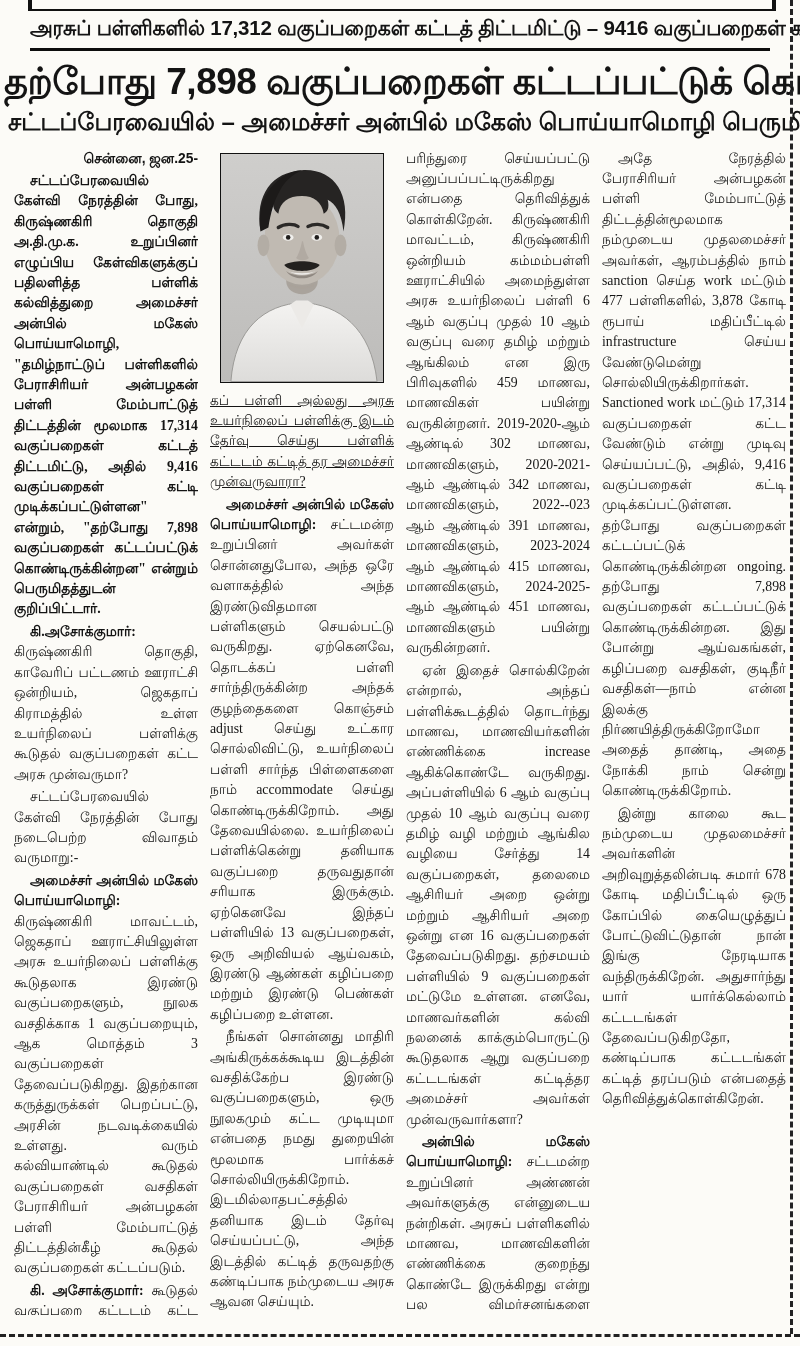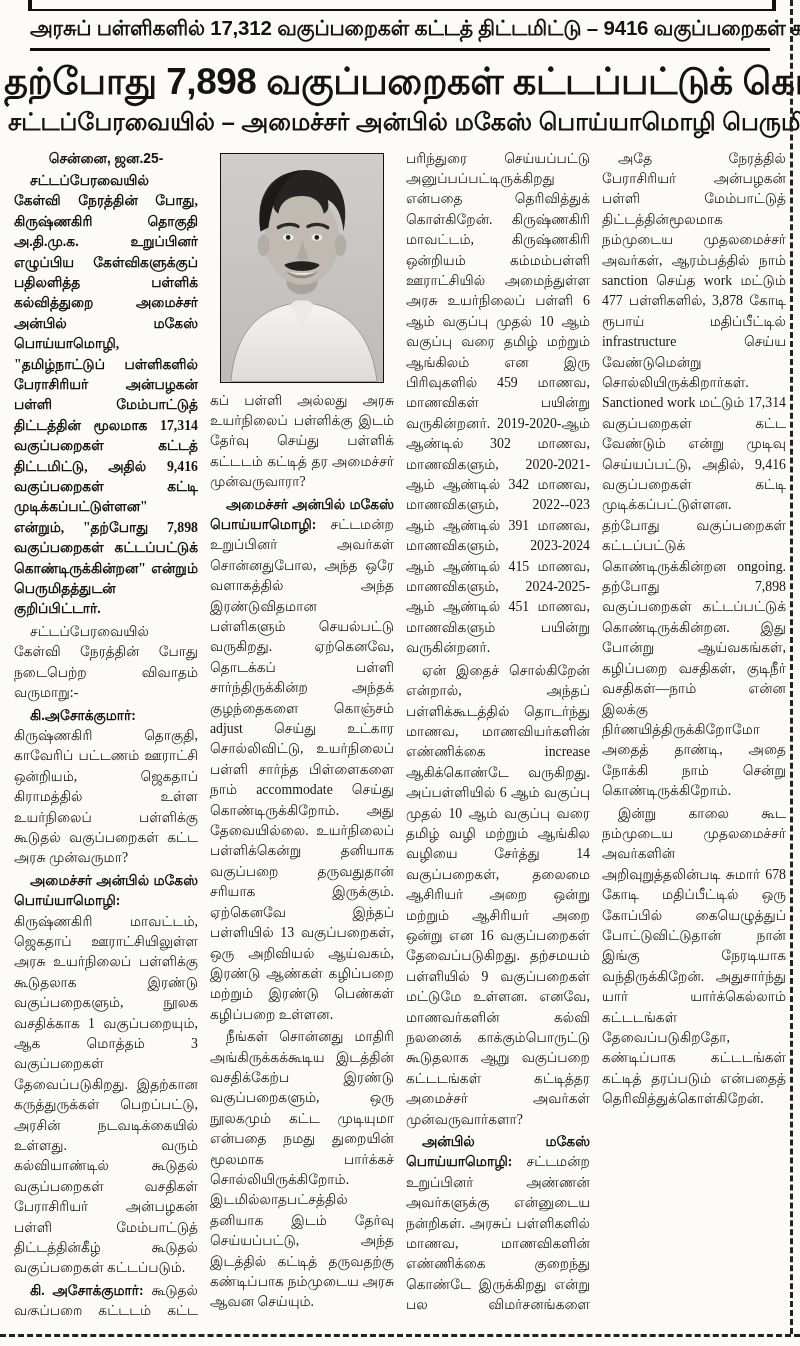--- a/index.html
+++ b/index.html
@@ -66,21 +66,21 @@
   }
   .col{
     width:184px;
     flex:0 0 184px;
     overflow:hidden;
     text-align:justify;
     font-size:13.8px;
     line-height:20.4px;
   }
   .col p{margin:0 0 2px 0;text-indent:16px;}
-  .col p.dateline{text-align:center;text-indent:0;font-weight:700;
+  .col p.dateline{text-align:right;text-indent:0;font-weight:700;
     font-family:"Liberation Sans","DejaVu Sans",sans-serif;}
   .col p.intro{
     font-family:Liberation Serif, serif;
     font-weight:600;
   }
   .col p b{
     font-family:Liberation Serif, serif;
     font-weight:700;
   }
   figure.photo{
@@ -104,22 +104,22 @@
   <div class="bottom-dash"></div>
 
   <div class="kicker">அரசுப் பள்ளிகளில் 17,312 வகுப்பறைகள் கட்டத் திட்டமிட்டு – 9416 வகுப்பறைகள் கட்டப்பட்டுள்ளன!</div>
   <div class="headline">தற்போது 7,898 வகுப்பறைகள் கட்டப்பட்டுக் கொண்டிருக்கின்றன!</div>
   <div class="subhead">சட்டப்பேரவையில் – அமைச்சர் அன்பில் மகேஸ் பொய்யாமொழி பெருமிதம்!</div>
 
   <div class="body-cols">
     <div class="col">
         <p class="dateline">சென்னை, ஜன.25-</p>
         <p class="intro">சட்டப்பேரவையில் கேள்வி நேரத்தின் போது, கிருஷ்ணகிரி தொகுதி அ.தி.மு.க. உறுப்பினர் எழுப்பிய கேள்விகளுக்குப் பதிலளித்த பள்ளிக் கல்வித்துறை அமைச்சர் அன்பில் மகேஸ் பொய்யாமொழி, "தமிழ்நாட்டுப் பள்ளிகளில் பேராசிரியர் அன்பழகன் பள்ளி மேம்பாட்டுத் திட்டத்தின் மூலமாக 17,314 வகுப்பறைகள் கட்டத் திட்டமிட்டு, அதில் 9,416 வகுப்பறைகள் கட்டி முடிக்கப்பட்டுள்ளன" என்றும், "தற்போது 7,898 வகுப்பறைகள் கட்டப்பட்டுக் கொண்டிருக்கின்றன" என்றும் பெருமிதத்துடன் குறிப்பிட்டார்.</p>
+        <p><b>கி.அசோக்குமார்: </b>கிருஷ்ணகிரி தொகுதி, காவேரிப் பட்டணம் ஊராட்சி ஒன்றியம், ஜெகதாப் கிராமத்தில் உள்ள உயர்நிலைப் பள்ளிக்கு கூடுதல் வகுப்பறைகள் கட்ட அரசு முன்வருமா?</p>
         <p>சட்டப்பேரவையில் கேள்வி நேரத்தின் போது நடைபெற்ற விவாதம் வருமாறு:-</p>
-        <p><b>கி.அசோக்குமார்: </b>கிருஷ்ணகிரி தொகுதி, காவேரிப் பட்டணம் ஊராட்சி ஒன்றியம், ஜெகதாப் கிராமத்தில் உள்ள உயர்நிலைப் பள்ளிக்கு கூடுதல் வகுப்பறைகள் கட்ட அரசு முன்வருமா?</p>
         <p><b>அமைச்சர் அன்பில் மகேஸ் பொய்யாமொழி: </b>கிருஷ்ணகிரி மாவட்டம், ஜெகதாப் ஊராட்சியிலுள்ள அரசு உயர்நிலைப் பள்ளிக்கு கூடுதலாக இரண்டு வகுப்பறைகளும், நூலக வசதிக்காக 1 வகுப்பறையும், ஆக மொத்தம் 3 வகுப்பறைகள் தேவைப்படுகிறது. இதற்கான கருத்துருக்கள் பெறப்பட்டு, அரசின் நடவடிக்கையில் உள்ளது. வரும் கல்வியாண்டில் கூடுதல் வகுப்பறைகள் வசதிகள் பேராசிரியர் அன்பழகன் பள்ளி மேம்பாட்டுத் திட்டத்தின்கீழ் கூடுதல் வகுப்பறைகள் கட்டப்படும்.</p>
         <p><b>கி. அசோக்குமார்: </b>கூடுதல் வகுப்பறை கட்டடம் கட்ட போதிய இட வசதி இல்லாததால், மாணவ, மாணவியர்கள் மரத்தடியில் அமர்ந்து கல்வி பயின்று வருகின்றனர். பள்ளி இடைவேளை மற்றும் உணவு இடைவேளை, மழைக் காலங்களில் போதிய இடவசதியின்றி, ஆசிரியர்களும், மாணவர்களும், மாணவியர்களும் மிகுந்த சிரமத்திற்கு உள்ளாகின்றனர். எனவே, ஊராட்சி ஒன்றிய தொடக்</p>
       </div>
 
     <div class="col">
       <figure class="photo">
         <svg viewBox="0 0 164 230" xmlns="http://www.w3.org/2000/svg">
           <defs>
             <linearGradient id="bg" x1="0" y1="0" x2="0" y2="1">
               <stop offset="0" stop-color="#cfcecc"></stop>
@@ -156,21 +156,21 @@
           <path d="M82,88 C80,98 78,102 76,105 C79,108 86,108 89,105 C87,102 85,98 83,88" fill="#b1aaa2"></path>
 
           <path d="M64,112 C72,107 92,107 100,112 C96,117 88,118 82,118 C76,118 68,117 64,112 Z" fill="#23211f"></path>
 
           <path d="M66,118 C72,128 92,128 98,118 C92,124 72,124 66,118 Z" fill="#8f8881"></path>
           <path d="M68,118 C76,123 88,123 96,118 C90,121 74,121 68,118 Z" fill="#efeeec"></path>
 
           <path d="M70,132 C76,136 88,136 94,132" stroke="#a9a29a" stroke-width="2" fill="none"></path>
         </svg>
       </figure>
-    <p class="runover" style="text-indent: 0px;">கப் பள்ளி அல்லது அரசு உயர்நிலைப் பள்ளிக்கு இடம் தேர்வு செய்து பள்ளிக் கட்டடம் கட்டித் தர அமைச்சர் முன்வருவாரா?</p>
+    <p class="runover" style="text-indent: 0px; text-decoration: underline;">கப் பள்ளி அல்லது அரசு உயர்நிலைப் பள்ளிக்கு இடம் தேர்வு செய்து பள்ளிக் கட்டடம் கட்டித் தர அமைச்சர் முன்வருவாரா?</p>
         <p><b>அமைச்சர் அன்பில் மகேஸ் பொய்யாமொழி: </b>சட்டமன்ற உறுப்பினர் அவர்கள் சொன்னதுபோல, அந்த ஒரே வளாகத்தில் அந்த இரண்டுவிதமான பள்ளிகளும் செயல்பட்டு வருகிறது. ஏற்கெனவே, தொடக்கப் பள்ளி சார்ந்திருக்கின்ற அந்தக் குழந்தைகளை கொஞ்சம் adjust செய்து உட்கார சொல்லிவிட்டு, உயர்நிலைப் பள்ளி சார்ந்த பிள்ளைகளை நாம் accommodate செய்து கொண்டிருக்கிறோம். அது தேவையில்லை. உயர்நிலைப் பள்ளிக்கென்று தனியாக வகுப்பறை தருவதுதான் சரியாக இருக்கும். ஏற்கெனவே இந்தப் பள்ளியில் 13 வகுப்பறைகள், ஒரு அறிவியல் ஆய்வகம், இரண்டு ஆண்கள் கழிப்பறை மற்றும் இரண்டு பெண்கள் கழிப்பறை உள்ளன.</p>
         <p>நீங்கள் சொன்னது மாதிரி அங்கிருக்கக்கூடிய இடத்தின் வசதிக்கேற்ப இரண்டு வகுப்பறைகளும், ஒரு நூலகமும் கட்ட முடியுமா என்பதை நமது துறையின் மூலமாக பார்க்கச் சொல்லியிருக்கிறோம். இடமில்லாதபட்சத்தில் தனியாக இடம் தேர்வு செய்யப்பட்டு, அந்த இடத்தில் கட்டித் தருவதற்கு கண்டிப்பாக நம்முடைய அரசு ஆவன செய்யும்.</p>
       </div>
 
     <div class="col">
         <p class="runover" style="text-indent: 0px;">பரிந்துரை செய்யப்பட்டு அனுப்பப்பட்டிருக்கிறது என்பதை தெரிவித்துக் கொள்கிறேன். கிருஷ்ணகிரி மாவட்டம், கிருஷ்ணகிரி ஒன்றியம் கம்மம்பள்ளி ஊராட்சியில் அமைந்துள்ள அரசு உயர்நிலைப் பள்ளி 6 ஆம் வகுப்பு முதல் 10 ஆம் வகுப்பு வரை தமிழ் மற்றும் ஆங்கிலம் என இரு பிரிவுகளில் 459 மாணவ, மாணவிகள் பயின்று வருகின்றனர். 2019-2020-ஆம் ஆண்டில் 302 மாணவ, மாணவிகளும், 2020-2021-ஆம் ஆண்டில் 342 மாணவ, மாணவிகளும், 2022--023 ஆம் ஆண்டில் 391 மாணவ, மாணவிகளும், 2023-2024 ஆம் ஆண்டில் 415 மாணவ, மாணவிகளும், 2024-2025-ஆம் ஆண்டில் 451 மாணவ, மாணவிகளும் பயின்று வருகின்றனர்.</p>
         <p>ஏன் இதைச் சொல்கிறேன் என்றால், அந்தப் பள்ளிக்கூடத்தில் தொடர்ந்து மாணவ, மாணவியர்களின் எண்ணிக்கை increase ஆகிக்கொண்டே வருகிறது. அப்பள்ளியில் 6 ஆம் வகுப்பு முதல் 10 ஆம் வகுப்பு வரை தமிழ் வழி மற்றும் ஆங்கில வழியை சேர்த்து 14 வகுப்பறைகள், தலைமை ஆசிரியர் அறை ஒன்று மற்றும் ஆசிரியர் அறை ஒன்று என 16 வகுப்பறைகள் தேவைப்படுகிறது. தற்சமயம் பள்ளியில் 9 வகுப்பறைகள் மட்டுமே உள்ளன. எனவே, மாணவர்களின் கல்வி நலனைக் காக்கும்பொருட்டு கூடுதலாக ஆறு வகுப்பறை கட்டடங்கள் கட்டித்தர அமைச்சர் அவர்கள் முன்வருவார்களா?</p>
         <p><b>அன்பில் மகேஸ் பொய்யாமொழி: </b>சட்டமன்ற உறுப்பினர் அண்ணன் அவர்களுக்கு என்னுடைய நன்றிகள். அரசுப் பள்ளிகளில் மாணவ, மாணவிகளின் எண்ணிக்கை குறைந்து கொண்டே இருக்கிறது என்று பல விமர்சனங்களை வைத்தார்கள். ஆனால் தற்போது உறுப்பினர் அவர்களே சொல்லிவிட்டார். அரசுப் பள்ளிகளில் மாணவ, மாணவியர்களின்</p>
       </div>
     <div class="col">

